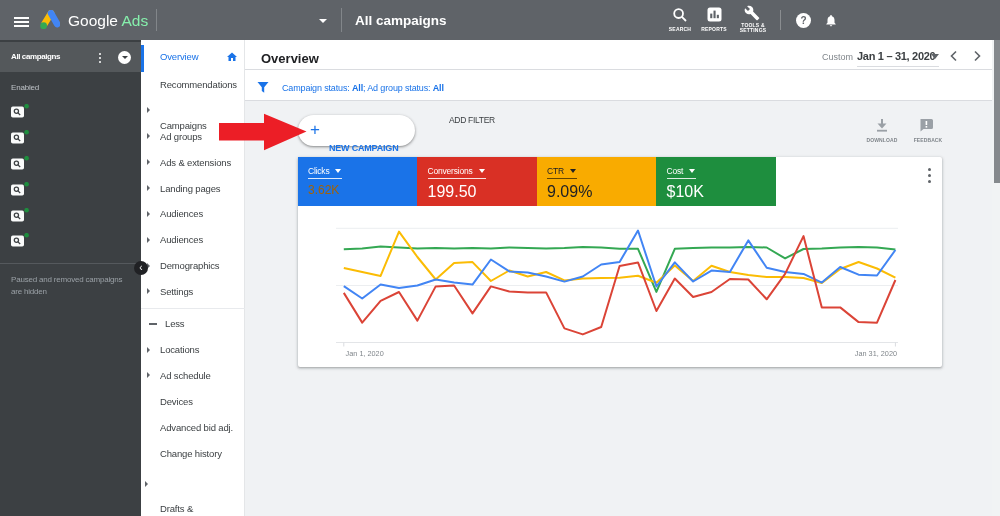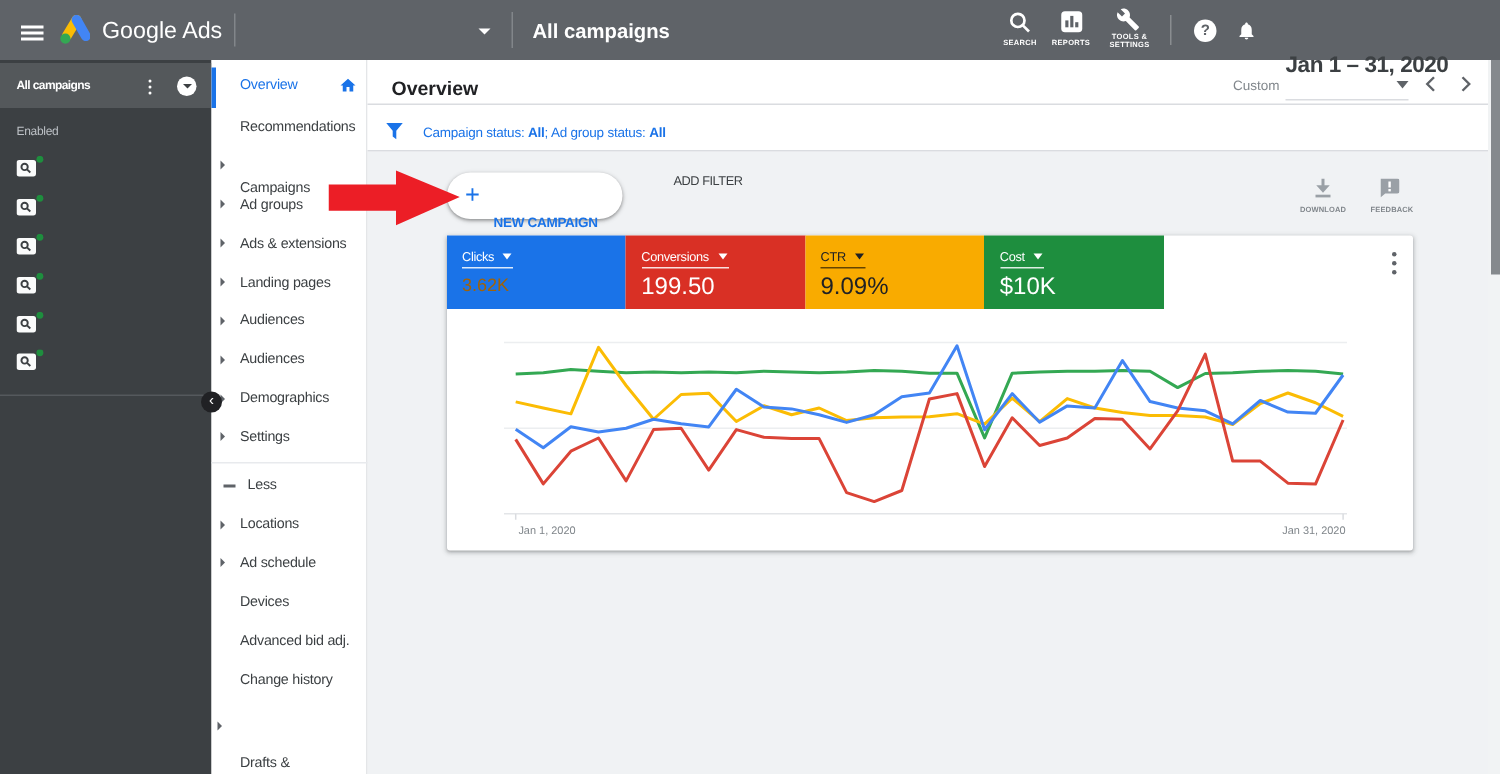--- a/index.html
+++ b/index.html
@@ -15,21 +15,21 @@
 
   <div class="abs" style="left:14px;top:16.5px;width:14.5px;height:2px;background:#fff;"></div>
   <div class="abs" style="left:14px;top:20.5px;width:14.5px;height:2px;background:#fff;"></div>
   <div class="abs" style="left:14px;top:24.5px;width:14.5px;height:2px;background:#fff;"></div>
 
   <svg class="abs" style="left:38px;top:10px;" width="22" height="20" viewBox="0 0 22 20">
     <line x1="6.6" y1="13.8" x2="13" y2="3.2" stroke="#fbbc04" stroke-width="6.6" stroke-linecap="round"></line>
     <circle cx="5.6" cy="15.7" r="3.4" fill="#34a853"></circle>
     <line x1="13" y1="3.2" x2="19.2" y2="14.1" stroke="#4285f4" stroke-width="6.6" stroke-linecap="round"></line>
   </svg>
-  <div class="abs" style="left:68px;top:11.5px;font-size:15.5px;color:#fff;">Google <span style="color:#ffffff;text-align:right;">Ads</span></div>
+  <div class="abs" style="left:68px;top:11.5px;font-size:15.5px;color:#fff;">Google <span style="color:#86efac;text-align:right;">Ads</span></div>
   <div class="abs" style="left:156px;top:9px;width:1px;height:22px;background:#82868a;"></div>
 
   <div class="abs" style="left:319px;top:19px;width:0;height:0;border-left:4.2px solid transparent;border-right:4.2px solid transparent;border-top:4.8px solid #fff;"></div>
   <div class="abs" style="left:341px;top:8px;width:1px;height:24px;background:#82868a;"></div>
   <div class="abs" style="left:355px;top:13px;font-size:13.5px;font-weight:bold;color:#fff;">All campaigns</div>
 
   <svg class="abs" style="left:672px;top:7px;" width="16" height="16" viewBox="0 0 16 16">
     <circle cx="6.6" cy="6.6" r="4.4" fill="none" stroke="#fff" stroke-width="1.8"></circle>
     <line x1="9.9" y1="9.9" x2="14" y2="14" stroke="#fff" stroke-width="1.8"></line>
   </svg>
@@ -100,20 +100,21 @@
     <line x1="7" y1="8.9" x2="9.2" y2="11" stroke="#3c4043" stroke-width="1.3"></line>
     <circle cx="15.6" cy="2.2" r="2.3" fill="#1e8e3e"></circle>
   </svg>
   <svg class="abs" style="left:11px;top:193.4px;" width="19" height="16" viewBox="0 0 19 16">
     <rect x="0" y="2.6" width="13" height="11" rx="1.8" fill="#fafbfb"></rect>
     <circle cx="5.4" cy="7.3" r="2.1" fill="none" stroke="#3c4043" stroke-width="1.3"></circle>
     <line x1="7" y1="8.9" x2="9.2" y2="11" stroke="#3c4043" stroke-width="1.3"></line>
     <circle cx="15.6" cy="2.2" r="2.3" fill="#1e8e3e"></circle>
   </svg>
   <div class="abs" style="left:0;top:223px;width:141px;height:1px;background:#55595d;"></div>
+  <div class="abs" style="left:11px;top:234px;width:116px;font-size:8px;letter-spacing:-0.2px;line-height:11.5px;color:#9aa0a6;">Paused and removed campaigns are hidden</div>
 </div>
 
 <div class="abs" style="left:141px;top:40px;width:104px;height:476px;background:#fff;border-right:1px solid #e4e6e8;"></div>
 <div class="abs" style="left:141px;top:45px;width:3px;height:27px;background:#1a73e8;"></div>
 <div class="navitem" style="top:51px;color:#1a73e8;">Overview</div>
 <svg class="abs" style="left:226px;top:51px;" width="12" height="12" viewBox="0 0 24 24">
     <path fill="#1a73e8" d="M10 20v-6h4v6h5v-8h3L12 3 2 12h3v8z"></path>
   </svg>
 <div class="navitem" style="top:78.9px;">Recommendations</div>
 <div class="navcaret" style="top:107.1px;"></div>
@@ -143,21 +144,21 @@
 <div class="navitem" style="top:421.9px;">Advanced bid adj.</div>
 <div class="navitem" style="top:447.8px;">Change history</div>
 <div class="navcaret" style="left:145px;top:481.3px;"></div>
 <div class="navitem" style="left:160px;top:473px;line-height:11.5px;white-space:normal;width:80px;margin-top:30px;">Drafts &amp; experiments</div>
 
 <div class="abs" style="left:245px;top:40px;width:747px;height:30px;background:#fff;border-bottom:1px solid #dadce0;"></div>
 <div class="abs" style="left:245px;top:70px;width:747px;height:31px;background:#fff;border-bottom:1px solid #dadce0;"></div>
 <div class="abs" style="left:261px;top:51px;font-size:13px;font-weight:bold;color:#202124;">Overview</div>
 
 <div class="abs" style="left:822px;top:51.5px;font-size:9px;color:#80868b;">Custom</div>
-<div class="abs" style="left:857px;top:35px;font-size:15px;letter-spacing:-0.3px;font-weight:bold;color:#3c4043;">Jan 1 – 31, 2020</div>
+<div class="abs" style="left:857px;top:50px;font-size:11px;letter-spacing:-0.3px;font-weight:bold;color:#3c4043;">Jan 1 – 31, 2020</div>
 <div class="abs" style="left:857px;top:65.5px;width:82px;height:1px;background:#dadce0;"></div>
 <div class="abs" style="left:931px;top:54px;width:0;height:0;border-left:4.5px solid transparent;border-right:4.5px solid transparent;border-top:5px solid #5f6368;"></div>
 <svg class="abs" style="left:948px;top:50px;" width="12" height="12" viewBox="0 0 12 12">
     <path d="M8 1.5 L3.5 6 L8 10.5" fill="none" stroke="#5f6368" stroke-width="1.6"></path>
   </svg>
 <svg class="abs" style="left:971px;top:50px;" width="12" height="12" viewBox="0 0 12 12">
     <path d="M4 1.5 L8.5 6 L4 10.5" fill="none" stroke="#5f6368" stroke-width="1.6"></path>
   </svg>
 
 <svg class="abs" style="left:257px;top:82px;" width="12" height="11" viewBox="0 0 12 11">

